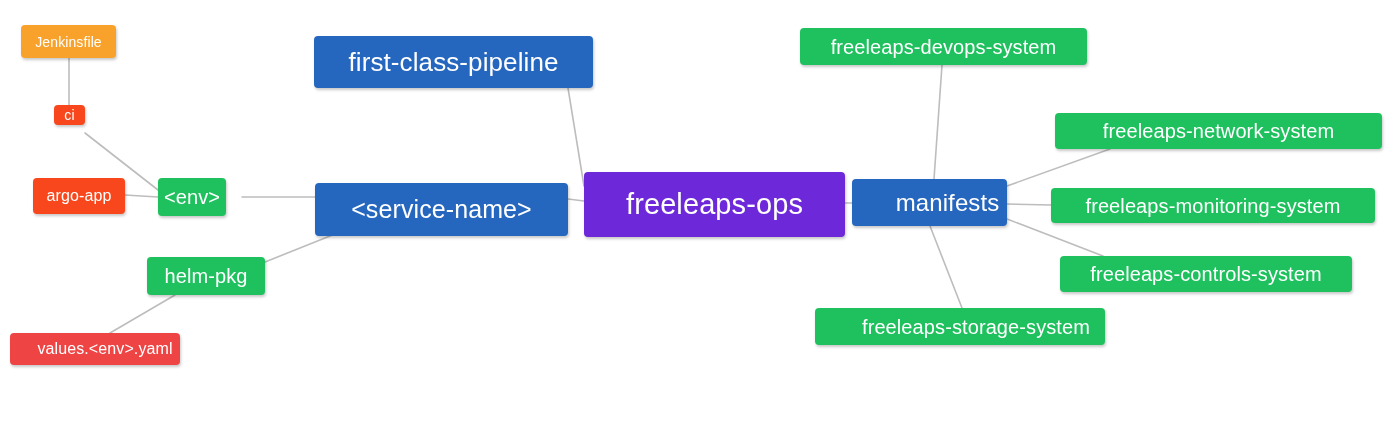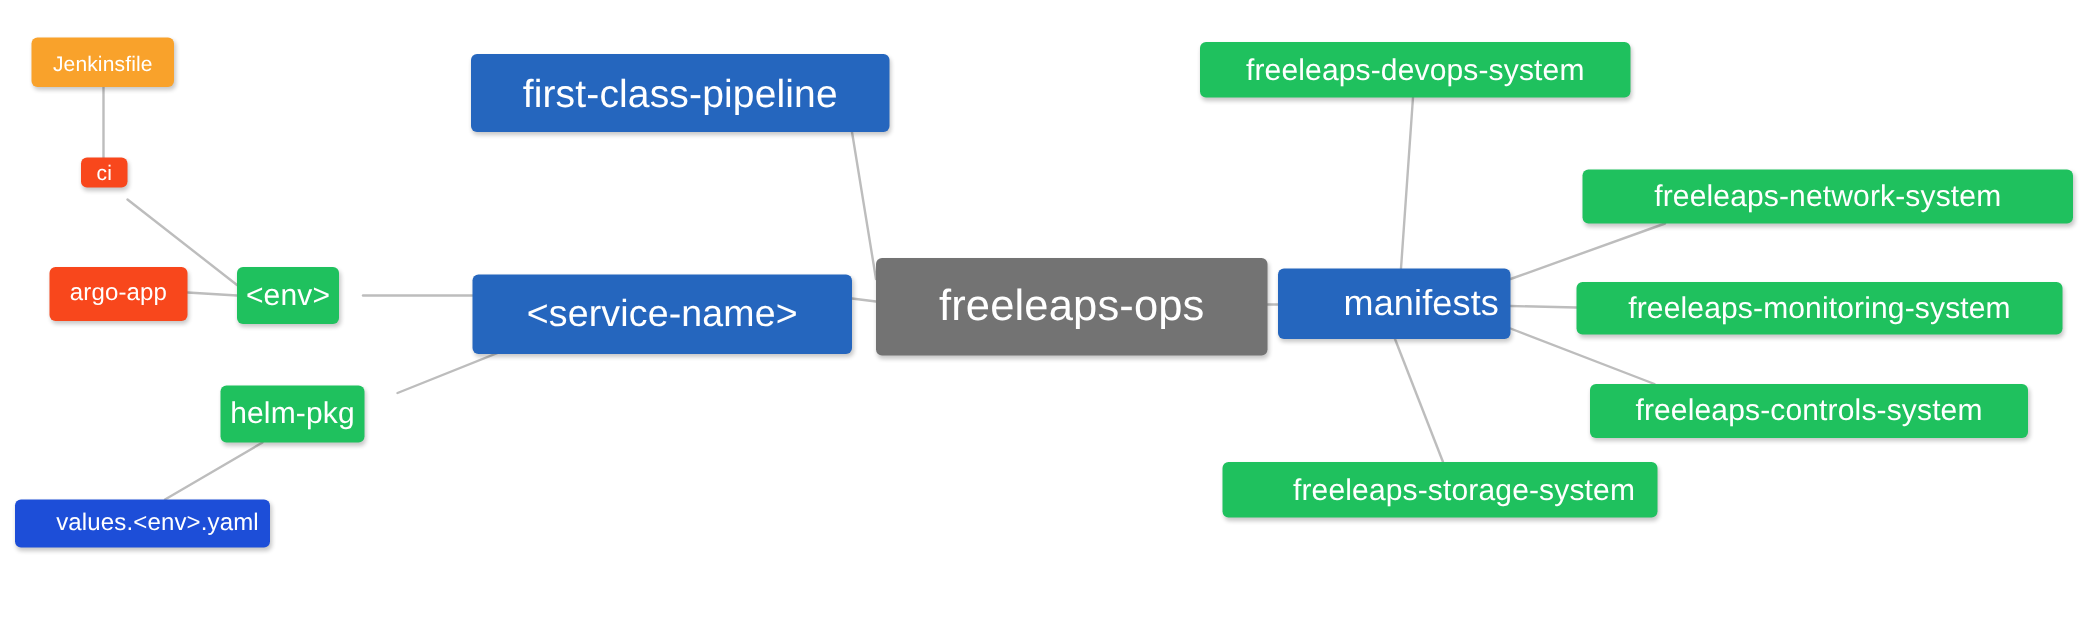--- a/index.html
+++ b/index.html
@@ -59,45 +59,45 @@
       <line x1="360" y1="224" x2="265" y2="262" stroke="#bdbdbd" stroke-width="1.6" stroke-linecap="round"></line>
       <line x1="175" y1="295" x2="110" y2="333" stroke="#bdbdbd" stroke-width="1.6" stroke-linecap="round"></line>
       <line x1="845" y1="203" x2="852" y2="203" stroke="#bdbdbd" stroke-width="1.6" stroke-linecap="round"></line>
       <line x1="934" y1="179" x2="942" y2="65" stroke="#bdbdbd" stroke-width="1.6" stroke-linecap="round"></line>
       <line x1="1007" y1="186" x2="1110" y2="149" stroke="#bdbdbd" stroke-width="1.6" stroke-linecap="round"></line>
       <line x1="1007" y1="204" x2="1051" y2="205" stroke="#bdbdbd" stroke-width="1.6" stroke-linecap="round"></line>
       <line x1="1007" y1="219" x2="1103" y2="256" stroke="#bdbdbd" stroke-width="1.6" stroke-linecap="round"></line>
       <line x1="930" y1="226" x2="962" y2="308" stroke="#bdbdbd" stroke-width="1.6" stroke-linecap="round"></line>
     </svg>
   <div id="node-layer">
-      <div class="node" style="left: 584px; top: 172px; width: 261px; height: 65px; background: #737373; font-size: 29px;">
+      <div class="node" style="left: 584px; top: 172px; width: 261px; height: 65px; background: #6d28d9; font-size: 29px;">
         <span class="label">freeleaps-ops</span>
       </div>
       <div class="node" style="left: 314px; top: 36px; width: 279px; height: 52px; background: rgb(37, 102, 190); font-size: 26px;">
         <span class="label">first-class-pipeline</span>
       </div>
       <div class="node" style="left: 315px; top: 171px; width: 253px; height: 53px; background: rgb(37, 102, 190); font-size: 25px; margin-top: 12px;">
         <span class="label">&lt;service-name&gt;</span>
       </div>
       <div class="node" style="left: 158px; top: 178px; width: 68px; height: 38px; background: rgb(31, 193, 94); font-size: 20px; justify-content: center;">
         <span class="label">&lt;env&gt;</span>
       </div>
       <div class="node" style="left: 54px; top: 105px; width: 31px; height: 20px; background: rgb(248, 71, 28); font-size: 14px;">
         <span class="label">ci</span>
       </div>
       <div class="node" style="left: 21px; top: 25px; width: 95px; height: 33px; background: rgb(249, 162, 43); font-size: 14px; text-align: center;">
         <span class="label">Jenkinsfile</span>
       </div>
       <div class="node" style="left: 33px; top: 178px; width: 92px; height: 36px; background: rgb(248, 71, 28); font-size: 16px;">
         <span class="label">argo-app</span>
       </div>
-      <div class="node" style="left: 147px; top: 257px; width: 96px; height: 38px; background: rgb(31, 193, 94); font-size: 20px;">
+      <div class="node" style="left: 147px; top: 257px; width: 118px; height: 38px; background: rgb(31, 193, 94); font-size: 20px;">
         <span class="label">helm-pkg</span>
       </div>
-      <div class="node" style="left: 10px; top: 333px; width: 170px; height: 32px; background: #1d4ed8; font-size: 16px; padding-left: 20px;">
+      <div class="node" style="left: 10px; top: 333px; width: 170px; height: 32px; background: #ef4444; font-size: 16px; padding-left: 20px;">
         <span class="label">values.&lt;env&gt;.yaml</span>
       </div>
       <div class="node" style="left: 852px; top: 179px; width: 155px; height: 47px; background: rgb(37, 102, 190); font-size: 24px; padding-left: 36px;">
         <span class="label">manifests</span>
       </div>
       <div class="node" style="left: 800px; top: 28px; width: 287px; height: 37px; background: rgb(31, 193, 94); font-size: 20px;">
         <span class="label">freeleaps-devops-system</span>
       </div>
       <div class="node" style="left: 1055px; top: 113px; width: 327px; height: 36px; background: rgb(31, 193, 94); font-size: 20px;">
         <span class="label">freeleaps-network-system</span>

